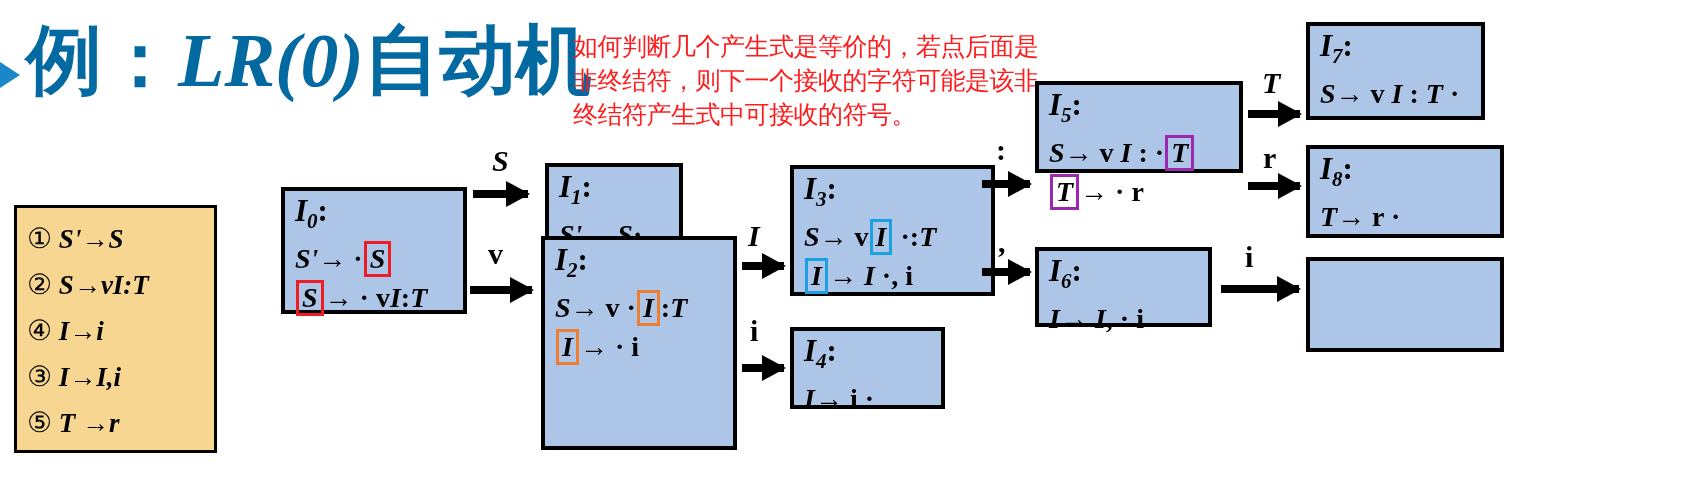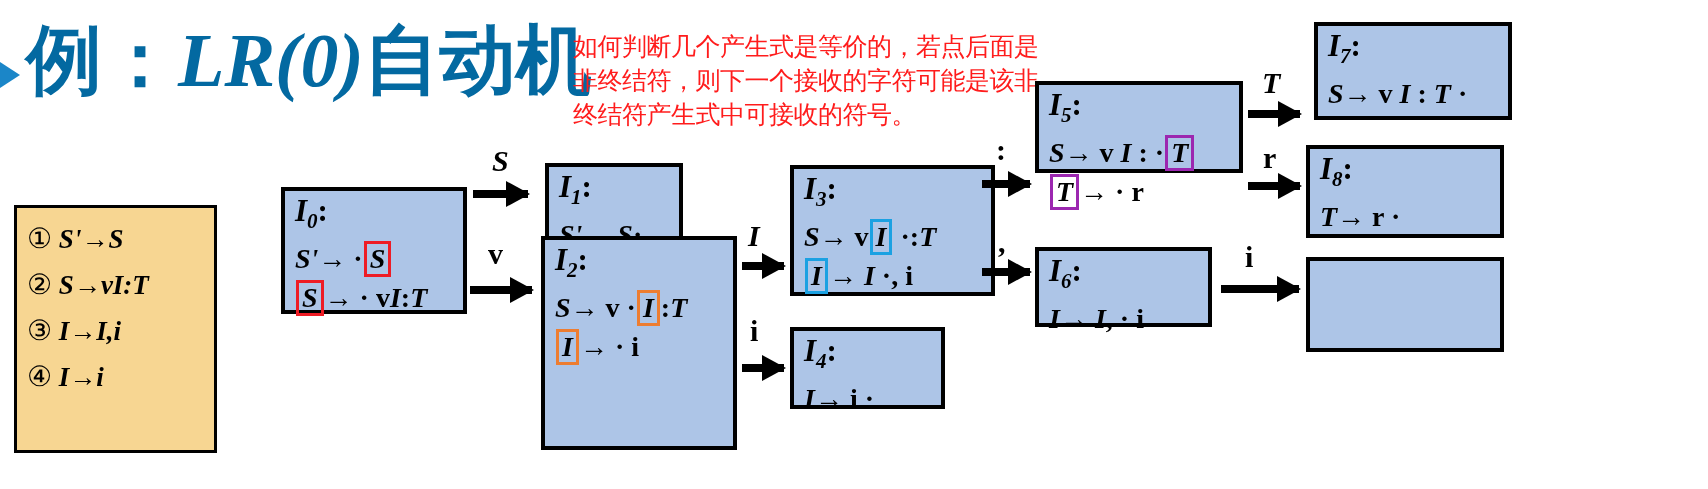--- a/index.html
+++ b/index.html
@@ -165,26 +165,30 @@
 <div id="grammar-box">
   <div class="grammar-row">
     <span class="gnum">①</span>
     <span class="gi">S'→S</span>
   </div>
   <div class="grammar-row">
     <span class="gnum">②</span>
     <span class="gi">S→vI:T</span>
   </div>
   <div class="grammar-row">
+    <span class="gnum">④</span>
+    <span class="gi">I→i</span>
+  </div>
+  <div class="grammar-row">
     <span class="gnum">③</span>
     <span class="gi">I→I,i</span>
   </div>
   <div class="grammar-row">
-    <span class="gnum">④</span>
-    <span class="gi">I→i</span>
+    <span class="gnum">⑤</span>
+    <span class="gi">T →r</span>
   </div>
 </div>
 
 <div class="state" style="left:281px; top:187px; width:186px; height:127px;">
   <div class="hdr">
     <span class="it">I</span><sub>0</sub><span class="colon">:</span>
   </div>
   <div class="prod">
     <span class="it">S'</span><span class="rm">→</span> <span class="dot">·</span><span class="hl hl-red it">S</span>
   </div>
@@ -249,21 +253,21 @@
 
 <div class="state" style="left:1035px; top:247px; width:177px; height:80px;">
   <div class="hdr">
     <span class="it">I</span><sub>6</sub><span class="colon">:</span>
   </div>
   <div class="prod">
     <span class="it">I</span><span class="rm">→</span> <span class="it">I</span><span class="rm">,</span> <span class="dot">·</span> <span class="rm">i</span>
   </div>
 </div>
 
-<div class="state" style="left:1306px; top:22px; width:198px; height:98px;margin-left:8px;">
+<div class="state" style="left:1306px; top:22px; width:179px; height:98px;">
   <div class="hdr">
     <span class="it">I</span><sub>7</sub><span class="colon">:</span>
   </div>
   <div class="prod">
     <span class="it">S</span><span class="rm">→</span> <span class="rm">v</span> <span class="it">I</span> <span class="rm">:</span> <span class="it">T</span> <span class="dot">·</span>
   </div>
 </div>
 
 <div class="state" style="left:1306px; top:145px; width:198px; height:93px;">
   <div class="hdr">

